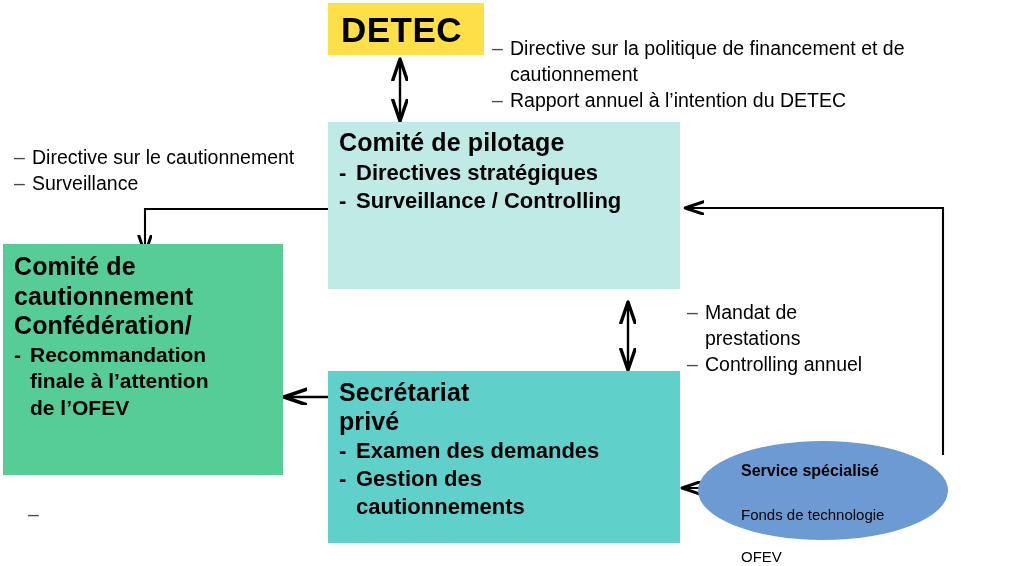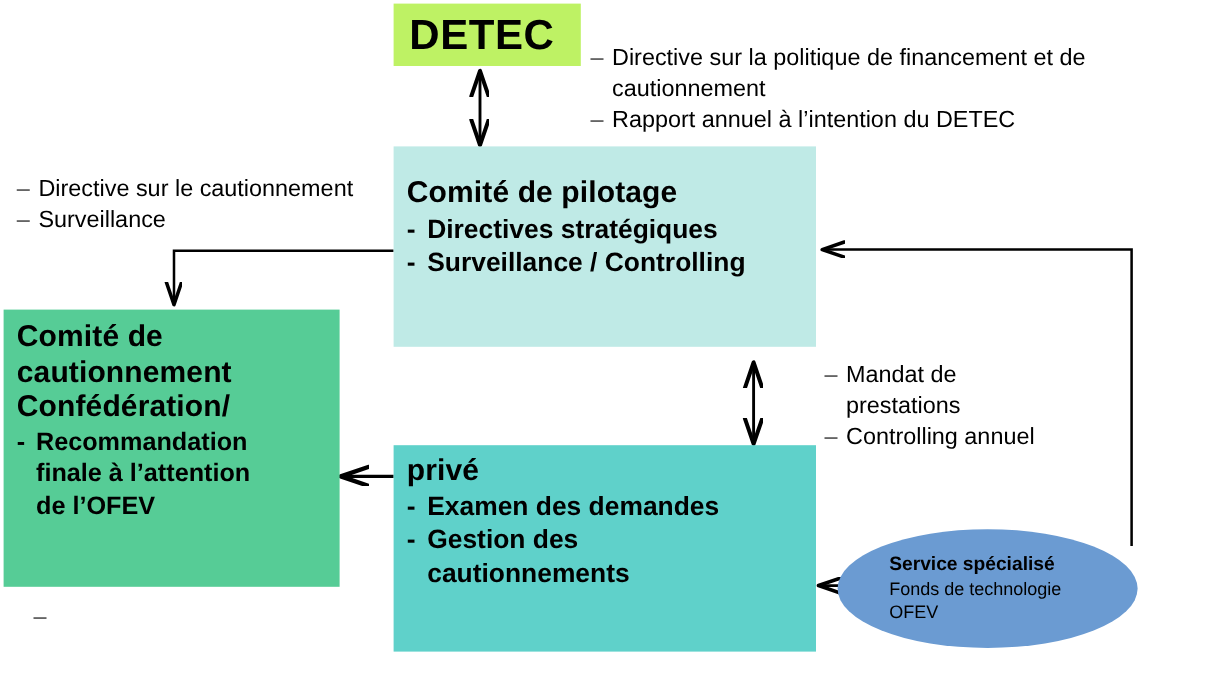--- a/index.html
+++ b/index.html
@@ -19,39 +19,39 @@
   .box {
     position: absolute;
     box-sizing: border-box;
   }
   
   #detec-box {
     left: 328px;
     top: 3px;
     width: 156px;
     height: 52px;
-    background: #bef264;
+    background: #fde047;
     display: flex;
     align-items: center;
     padding-left: 13px;
   }
   #detec-box .title {
     font-size: 35px;
     font-weight: bold;
     letter-spacing: 0.5px;
     line-height: 1;
   }
   
   #pilotage-box {
     left: 328px;
     top: 122px;
     width: 352px;
     height: 167px;
     background: #bfeae6;
-    padding: 24px 10px 0 11px;
+    padding: 6px 10px 0 11px;
   }
   #pilotage-box .h1 {
     font-size: 25px;
     font-weight: bold;
     line-height: 1.16;
     letter-spacing: 0.1px;
   }
   #pilotage-box ul {
     list-style: none;
     margin: 2px 0 0 0;
@@ -63,21 +63,21 @@
     line-height: 1.28;
     display: flex;
   }
   #pilotage-box li .dash {
     width: 17px;
     flex: 0 0 17px;
   }
   
   #cautionnement-box {
     left: 3px;
-    top: 258px;
+    top: 244px;
     width: 280px;
     height: 231px;
     background: #56cc96;
     padding: 8px 8px 0 11px;
   }
   #cautionnement-box .h1 {
     font-size: 25px;
     font-weight: bold;
     line-height: 1.18;
     letter-spacing: 0.1px;
@@ -145,20 +145,21 @@
     width: 190px;
   }
   #service-ellipse .st {
     font-size: 16px;
     font-weight: bold;
     line-height: 1.3;
   }
   #service-ellipse .ss {
     font-size: 15px;
     line-height: 1.3;
+    margin-top: 23px;
   }
   
   .note {
     position: absolute;
     font-size: 19.5px;
     line-height: 1.33;
     color: #000000;
   }
   .note .row {
     display: flex;
@@ -282,20 +283,21 @@
     </ul>
   </div>
 
   <div class="note" id="note-bottom">
     <div class="row">
       <span class="dash">–</span>
     </div>
   </div>
 
   <div class="box" id="secretariat-box">
+    <div class="h1">Secrétariat</div>
     <div class="h1">privé</div>
     <ul>
       <li>
         <span class="dash">-</span>
         <span>Examen des demandes</span>
       </li>
       <li>
         <span class="dash">-</span>
         <span>
           <span>Gestion des</span><br>

